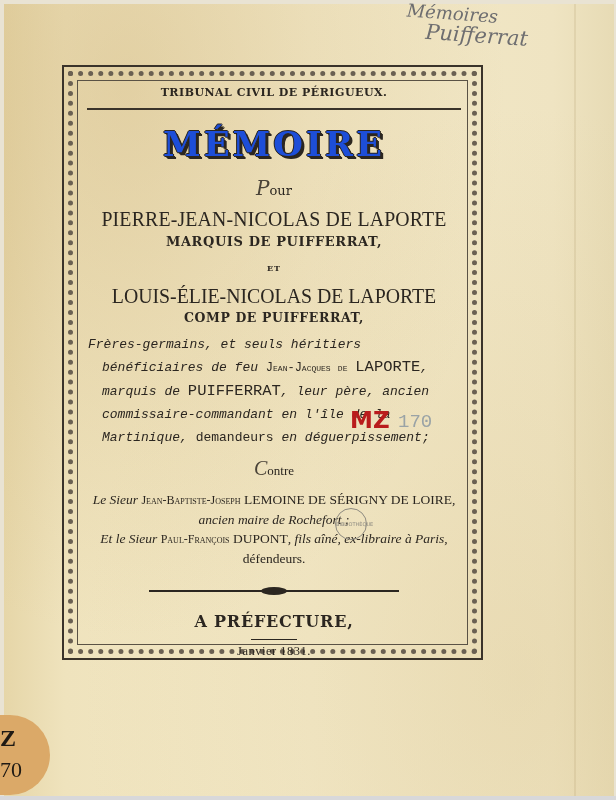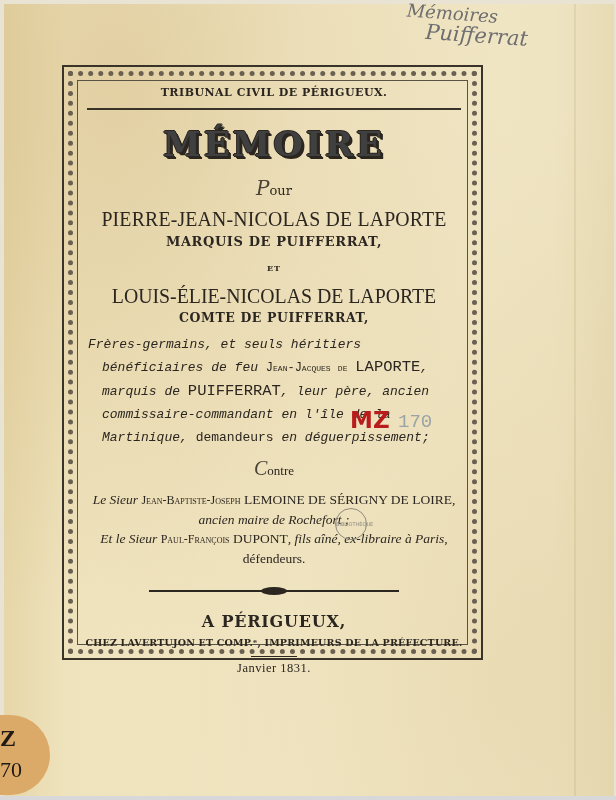--- a/index.html
+++ b/index.html
@@ -39,21 +39,21 @@
   }
   .content {
     position: absolute; left: 78px; top: 78px; width: 392px;
     text-align: center; color: #2b2620;
     font-family: "DejaVu Serif", serif;
   }
   .tribunal { font-family: "DejaVu Serif", serif; font-weight: bold; font-size: 11px; letter-spacing: 0.5px; margin-top: 8px; }
   .rule1 { height: 2px; background: #3a332a; width: 374px; margin: 9px auto 0; }
   .memoire {
     font-family: "DejaVu Serif", serif; font-weight: bold; font-size: 34px; letter-spacing: 3px;
-    color: #404040; margin-top: 14px;
+    color: #1d4ed8; margin-top: 14px;
     text-shadow: 1px 0 #2b2620, -1px 0 #2b2620, 0 1px #2b2620, 0 -1px #2b2620, 3px 3px 0 #2b2620, 2px 2px 0 #2b2620;
   }
   .pour { font-family: "DejaVu Serif", serif; font-size: 13px; margin-top: 12px; }
   .pour .cap { font-family: "DejaVu Serif", serif; font-style: italic; font-size: 20px; color: #4a4338; }
   .name1 { font-family: "Liberation Serif", serif; font-size: 22px; letter-spacing: 0.2px; margin-top: 6px; transform: scaleX(0.9); }
   .title1 { font-family: "DejaVu Serif", serif; font-weight: bold; font-size: 13px; letter-spacing: 0.6px; margin-top: 2px; }
   .et { font-family: "DejaVu Serif", serif; font-weight: bold; font-size: 8px; margin-top: 14px; letter-spacing: 1px; }
   .name2 { font-family: "Liberation Serif", serif; font-size: 22px; margin-top: 10px; transform: scaleX(0.9); }
   .title2 { font-family: "DejaVu Serif", serif; font-weight: bold; font-size: 12.5px; letter-spacing: 0.6px; margin-top: 1px; }
   .para {
@@ -122,21 +122,21 @@
   <div class="rule1"></div>
   <div class="memoire">MÉMOIRE</div>
   <div class="pour">
     <span class="cap">P</span><span>our</span>
   </div>
 
   <div class="name1">PIERRE-JEAN-NICOLAS DE LAPORTE</div>
   <div class="title1">MARQUIS DE PUIFFERRAT,</div>
   <div class="et">ET</div>
   <div class="name2">LOUIS-ÉLIE-NICOLAS DE LAPORTE</div>
-  <div class="title2">COMTE DE PUIFFERRAT,</div>
+  <div class="title2">COMP DE PUIFFERRAT,</div>
 
   <div class="para">
     <i>Frères-germains, et seuls héritiers bénéficiaires de feu</i>
     <span class="sc">Jean-Jacques de</span>
     <span class="big">LAPORTE</span><i>, marquis de</i>
     <span class="big">PUIFFERRAT</span><i>, leur père, ancien commissaire-commandant en l'île de la Martinique,</i>
     <span>demandeurs</span>
     <i>en déguerpissement;</i>
   </div>
 
@@ -152,22 +152,21 @@
     </div>
     <div>
       <i>Et le Sieur</i>
       <span class="sc">Paul-François</span>
       <span>DUPONT</span><i>, fils aîné, ex-libraire</i>
       <i>à Paris</i><span>, défendeurs.</span>
     </div>
   </div>
 
   <div class="sep"></div>
-  <div class="city">A PÉRIGUEUX,</div>
-  <div class="printer">CHEZ LAVERTUJON ET COMP.ᵉ, IMPRIMEURS DE LA PRÉFECTURE.</div>
+  <div class="city">A PRÉFECTURE,</div>
   <div class="rule2"></div>
   <div class="date">Janvier 1831.</div>
 </div>
 
 <div class="stamp-mz">MZ</div>
 <div class="stamp-num">170</div>
 <div class="circle-stamp">BIBLIOTHÈQUE</div>
 
 <div class="label-tag">
   <span class="t1">Z</span>

